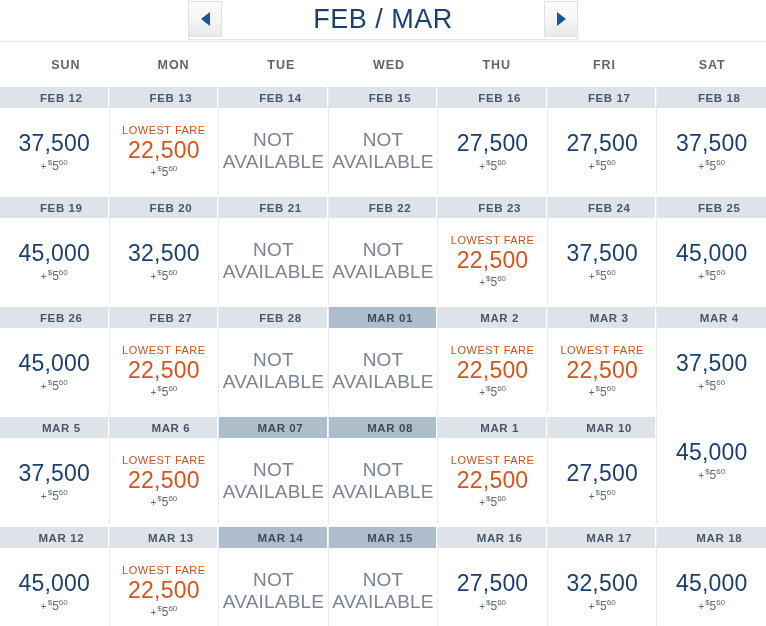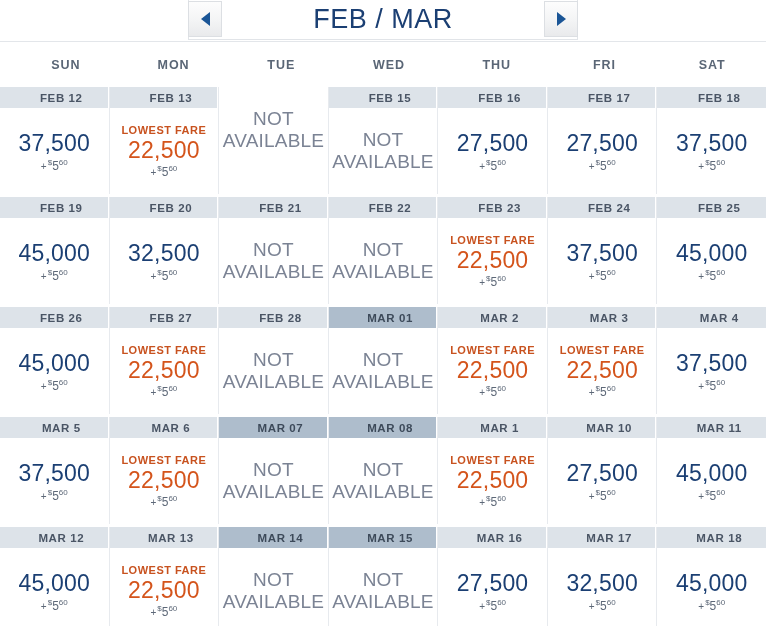--- a/index.html
+++ b/index.html
@@ -139,21 +139,21 @@
     flex-direction: column;
     align-items: center;
     justify-content: center;
     text-align: center;
     padding: 0 2px;
     box-sizing: border-box;
   }
 
   .lowest-label {
     font-size: 11px;
-    font-weight: 700;
+    font-weight: 400;
     letter-spacing: 0.5px;
     color: #c8521f;
     margin-bottom: 1px;
     line-height: 1.1;
   }
   .miles {
     font-size: 23px;
     font-weight: 400;
     color: #1b3f73;
     line-height: 1.15;
@@ -224,20 +224,21 @@
         </div>
         <div class="day-col">
           <div class="date-band">FEB 13</div>
           <div class="fare-body lowest">
             <div class="lowest-label">LOWEST FARE</div>
             <div class="miles">22,500</div>
             <div class="tax"><span class="plus">+</span><span class="cur">$</span><span class="dollars">5</span><span class="cents">60</span></div>
           </div>
         </div>
         <div class="day-col">
+          <div class="date-band">FEB 14</div>
           <div class="fare-body">
             <div class="not-available">NOT AVAILABLE</div>
           </div>
         </div>
         <div class="day-col">
           <div class="date-band">FEB 15</div>
           <div class="fare-body">
             <div class="not-available">NOT AVAILABLE</div>
           </div>
         </div>
@@ -402,21 +403,20 @@
           </div>
         </div>
         <div class="day-col">
           <div class="date-band">MAR 10</div>
           <div class="fare-body">
             <div class="miles">27,500</div>
             <div class="tax"><span class="plus">+</span><span class="cur">$</span><span class="dollars">5</span><span class="cents">60</span></div>
           </div>
         </div>
         <div class="day-col">
-          <div class="date-band">MAR 11</div>
           <div class="fare-body">
             <div class="miles">45,000</div>
             <div class="tax"><span class="plus">+</span><span class="cur">$</span><span class="dollars">5</span><span class="cents">60</span></div>
           </div>
         </div>
       </div>
       <div class="week">
         <div class="day-col">
           <div class="date-band">MAR 12</div>
           <div class="fare-body">

